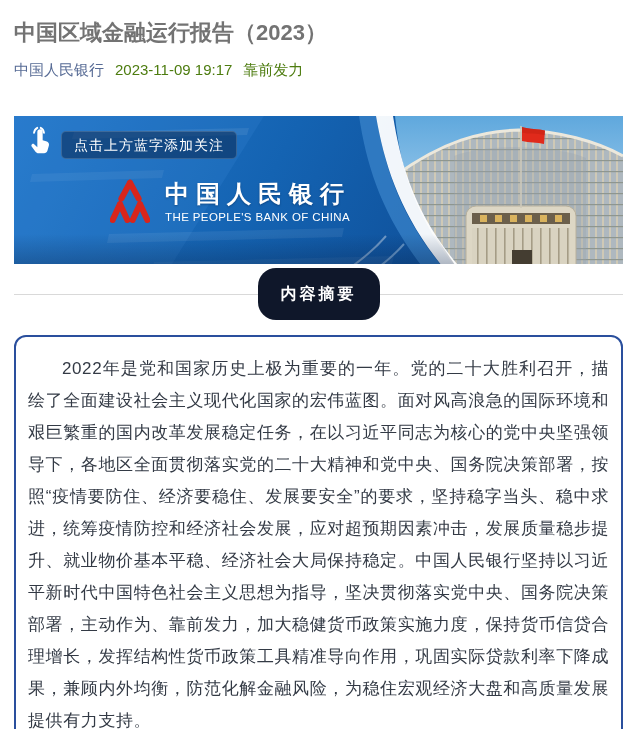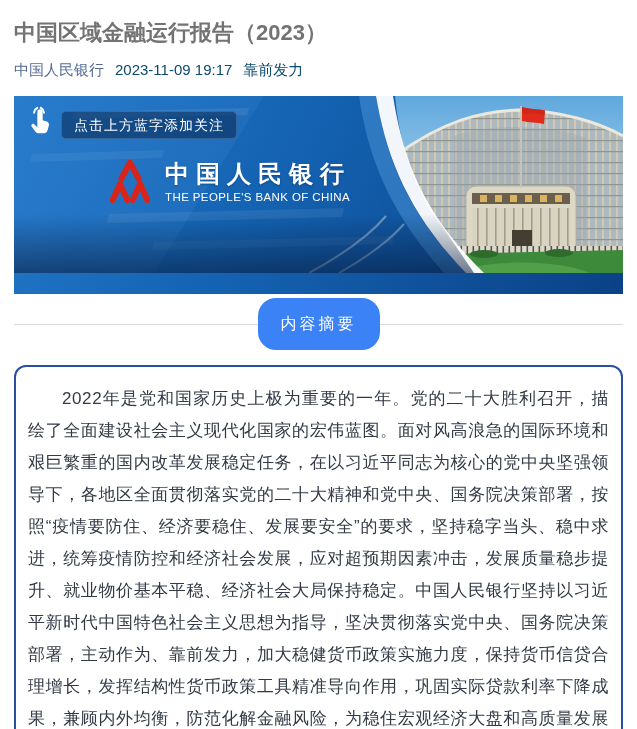--- a/index.html
+++ b/index.html
@@ -7,25 +7,25 @@
     width:637px;height:729px;overflow:hidden;background:#ffffff;
     font-family:"Liberation Sans","DejaVu Sans",sans-serif;
     -webkit-font-smoothing:antialiased;
   }
   .content{padding:0 14px;}
 
   .title{margin:18px 0 0;font-size:22px;line-height:30px;font-weight:700;color:#737373;}
 
   .meta{margin-top:11px;font-size:15px;line-height:21px;display:flex;align-items:center;gap:11px;}
   .author{color:#576b95;cursor:pointer;}
-  .meta-gray{color:#0c4a6e;}
+  .meta-gray{color:#4d7c0f;}
 
   
   .banner{
-    position:relative;margin-top:16px;height:198px;overflow:hidden;cursor:pointer;
+    position:relative;margin-top:36px;height:148px;overflow:hidden;cursor:pointer;
     background:linear-gradient(118deg,#2478ca 0%,#1463b2 42%,#0b4astro 100%);
     background:linear-gradient(118deg,#2478ca 0%,#1463b2 42%,#0b4186 100%);
   }
   .scene{position:absolute;left:0;top:0;width:609px;height:177px;display:block;}
 
   .tap-row{position:absolute;left:10px;top:8px;display:flex;align-items:flex-start;z-index:3;}
   .tap-icon{width:30px;height:36px;}
   .follow-badge{
     margin-left:7px;margin-top:7px;background:rgba(6,34,74,.52);
     border:1px solid rgba(255,255,255,.16);border-radius:5px;
@@ -39,22 +39,22 @@
     font-size:24px;line-height:26px;letter-spacing:7px;font-weight:600;white-space:nowrap;
     font-family:"Liberation Serif","DejaVu Serif",serif;
     text-shadow:0 1px 2px rgba(0,20,50,.35);
   }
   .logo-en{margin-top:4px;font-size:11.5px;line-height:12px;font-weight:400;letter-spacing:.4px;white-space:nowrap;}
 
   
   .divider{position:relative;margin:14px 0 0;height:32px;display:flex;align-items:center;justify-content:center;}
   .divider::before{content:"";position:absolute;left:0;right:0;top:50%;height:1px;background:#d9d9d9;}
   .pill{
-    position:relative;z-index:1;background:#3b82f6;color:#fff;
-    font-size:16px;line-height:20px;font-weight:400;letter-spacing:3px;
+    position:relative;z-index:1;background:#0f172a;color:#fff;
+    font-size:16px;line-height:20px;font-weight:700;letter-spacing:3px;
     padding:16px 23px;border-radius:18px;white-space:nowrap;
   }
 
   
   .summary-box{
     margin-top:25px;border:2px solid #2a4f9d;border-radius:12px;
     padding:16px 12px;height:430px;box-sizing:border-box;background:#fff;
   }
   .summary-box p{
     margin:0;font-size:17px;line-height:32px;letter-spacing:.6px;

